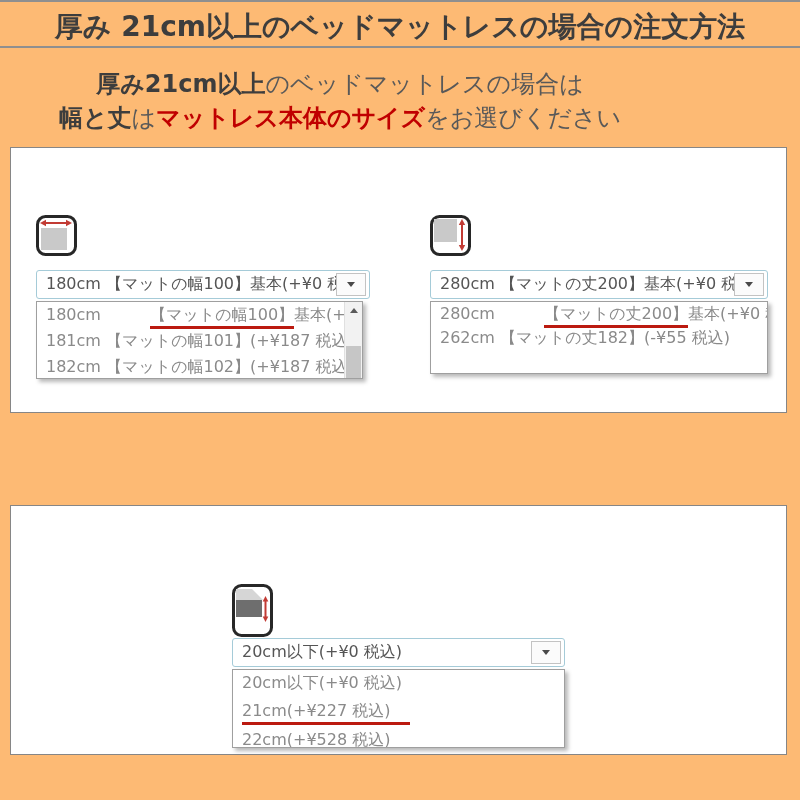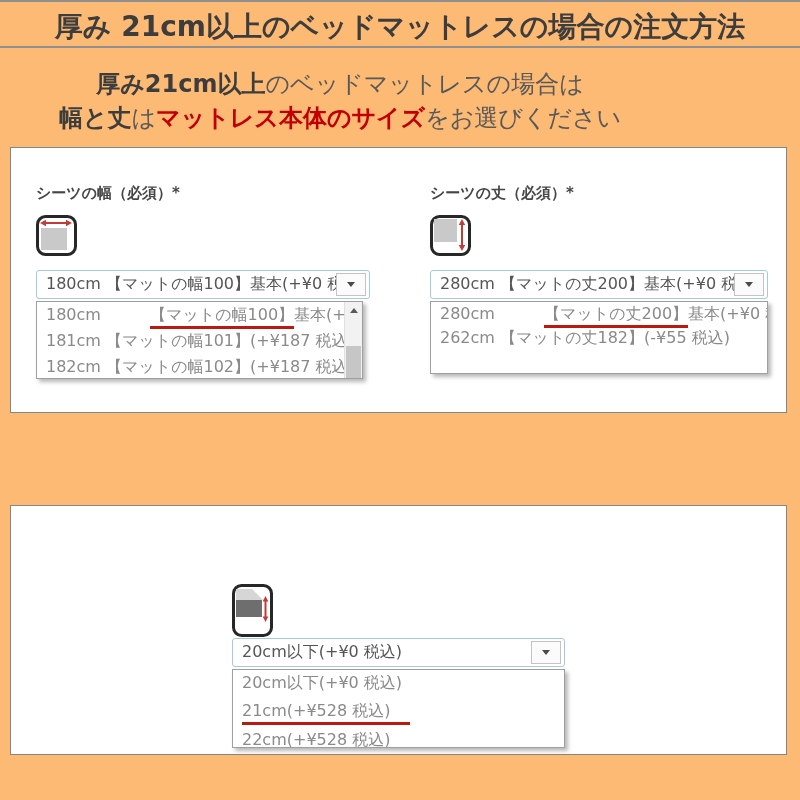--- a/index.html
+++ b/index.html
@@ -40,21 +40,20 @@
 
   <div class="hline" style="top:0;"></div>
   <div class="page-title">厚み 21cm以上のベッドマットレスの場合の注文方法</div>
   <div class="hline" style="top:46px;"></div>
 
   <div class="subtitle" style="top:68px;"><span class="sub-bold">厚み21cm以上</span><span>のベッドマットレスの場合は</span></div>
   <div class="subtitle" style="top:102px;"><span class="sub-bold">幅と丈</span><span>は</span><span class="sub-red">マットレス本体のサイズ</span><span>をお選びください</span></div>
 
   <div class="panel" style="top:147px;height:266px;"></div>
 
-  <div class="field-label" style="left:36px;top:180px;">シーツの幅（必須）*</div>
   <svg class="icon-abs" style="left:36px;top:215px;" width="41" height="41" viewBox="0 0 41 41">
     <rect x="1.5" y="1.5" width="38" height="38" rx="8" fill="#ffffff" stroke="#272727" stroke-width="3"></rect>
     <rect x="5" y="13" width="26" height="22" fill="#c9c9c9"></rect>
     <line x1="8" y1="8" x2="32" y2="8" stroke="#c23b34" stroke-width="2"></line>
     <polygon points="4,8 10,4.8 10,11.2" fill="#c23b34"></polygon>
     <polygon points="36,8 30,4.8 30,11.2" fill="#c23b34"></polygon>
   </svg>
   <div class="selectbox" style="left:36px;top:270px;width:334px;">
     <span class="select-value">180cm 【マットの幅100】基本(+¥0 税込)</span>
     <span class="select-btn">
@@ -66,21 +65,20 @@
     <div class="opt lh26"><span>181cm 【マットの幅101】(+¥187 税込)</span></div>
     <div class="opt lh26"><span>182cm 【マットの幅102】(+¥187 税込)</span></div>
     <div class="scrollbar">
       <div class="sb-arrow">
           <span class="tri-up"></span>
         </div>
       <div class="sb-thumb" style="top:44px;height:32px;"></div>
     </div>
   </div>
 
-  <div class="field-label" style="left:430px;top:180px;">シーツの丈（必須）*</div>
   <svg class="icon-abs" style="left:430px;top:215px;" width="41" height="41" viewBox="0 0 41 41">
     <rect x="1.5" y="1.5" width="38" height="38" rx="8" fill="#ffffff" stroke="#272727" stroke-width="3"></rect>
     <rect x="4" y="4" width="23" height="23" fill="#c9c9c9"></rect>
     <line x1="32" y1="8" x2="32" y2="32" stroke="#c23b34" stroke-width="2"></line>
     <polygon points="32,4 28.8,10 35.2,10" fill="#c23b34"></polygon>
     <polygon points="32,36 28.8,30 35.2,30" fill="#c23b34"></polygon>
   </svg>
   <div class="selectbox" style="left:430px;top:270px;width:338px;">
     <span class="select-value">280cm 【マットの丈200】基本(+¥0 税込)</span>
     <span class="select-btn">
@@ -104,17 +102,17 @@
     <polygon points="33.5,38 30.7,32.5 36.3,32.5" fill="#c23b34"></polygon>
   </svg>
   <div class="selectbox" style="left:232px;top:638px;width:333px;">
     <span class="select-value">20cm以下(+¥0 税込)</span>
     <span class="select-btn">
         <span class="caret-down"></span>
       </span>
   </div>
   <div class="dropdown" style="left:232px;top:669px;width:333px;height:79px;">
     <div class="opt lh26"><span>20cm以下(+¥0 税込)</span></div>
-    <div class="opt lh26" style="padding-top:2px;"><span class="redline-pad">21cm(+¥528 税込)</span></div>
+    <div class="opt lh26" style="padding-top:2px;"><span class="redline-pad">21cm(+¥227 税込)</span></div>
     <div class="opt lh26" style="padding-top:3px;"><span>22cm(+¥528 税込)</span></div>
   </div>
 
 </div>
 
 </body></html>

